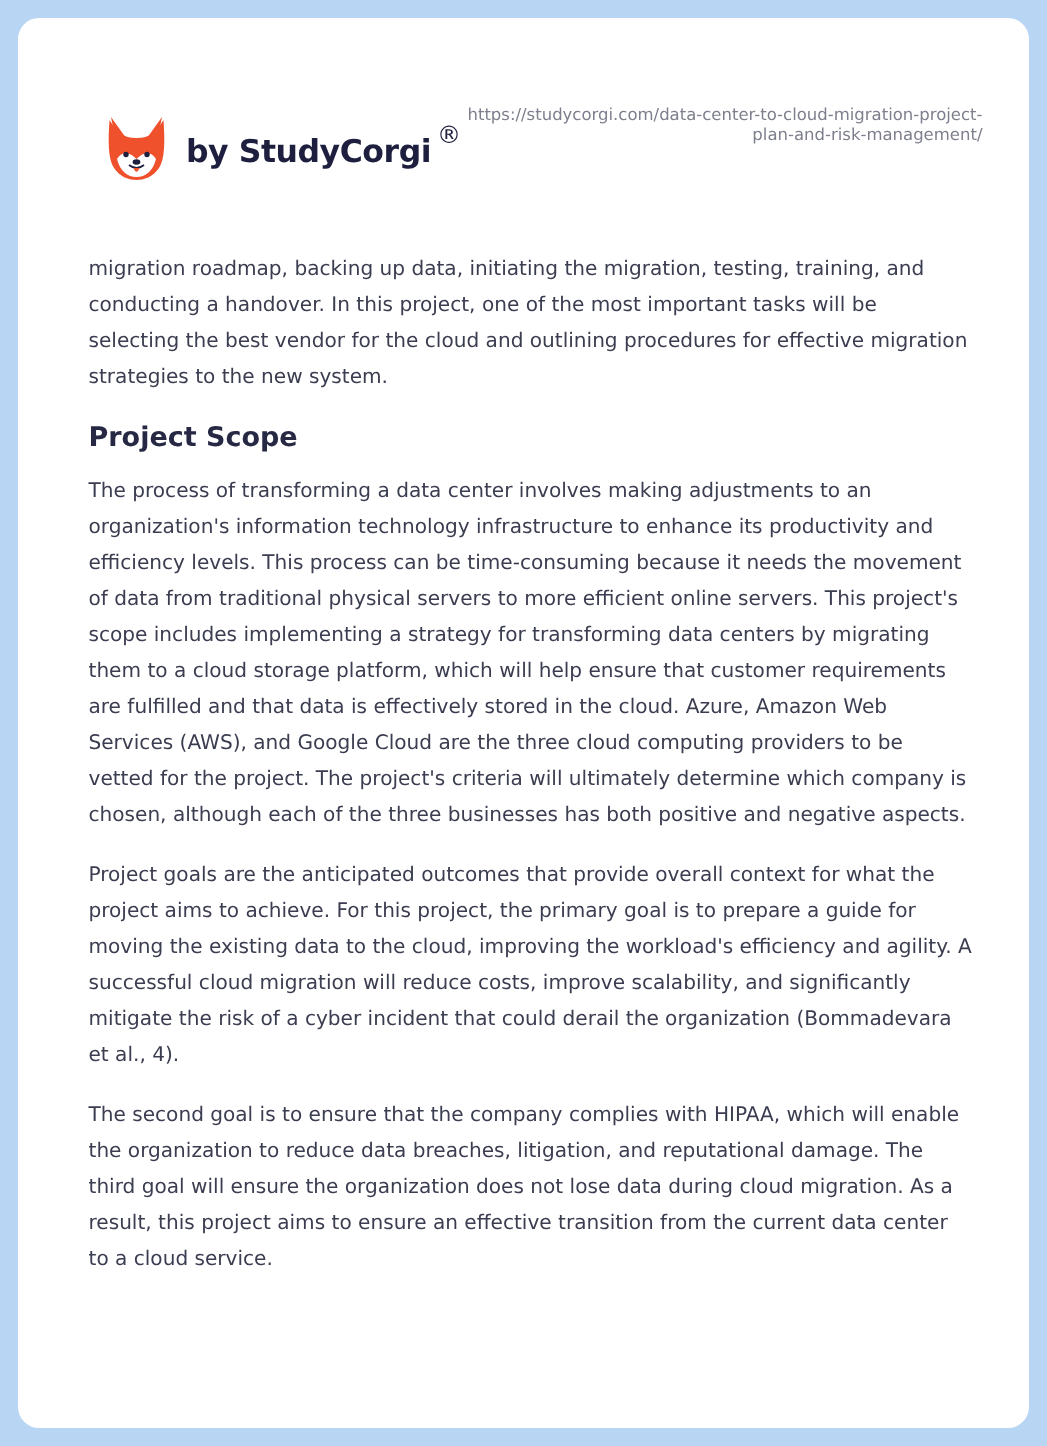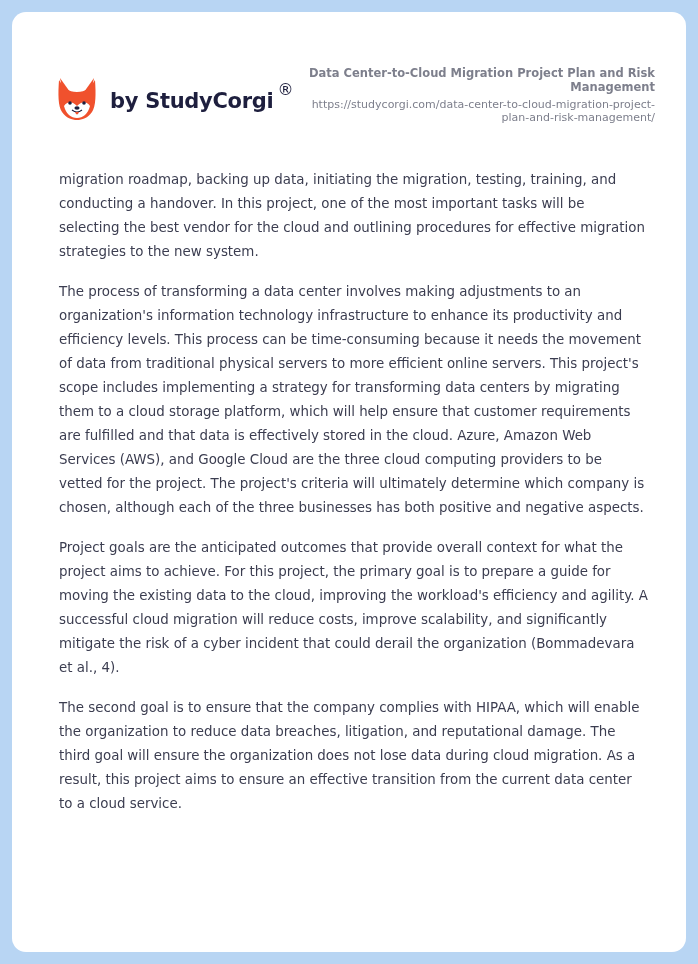--- a/index.html
+++ b/index.html
@@ -8,21 +8,21 @@
     background: #b8d5f3;
     font-family: "Liberation Sans", sans-serif;
   }
   .card {
     position: absolute; left: 12px; top: 12px;
     width: 674px; height: 940px;
     background: #ffffff; border-radius: 14px;
     overflow: hidden;
   }
   .logo {
-    position: absolute; left: 44px; top: 64px;
+    position: absolute; left: 58px; top: 64px;
     display: flex; align-items: center;
   }
   .logo svg { width: 42px; height: 46px; }
   .brand {
     margin-left: 12px; margin-top: 4px;
     font-family: "DejaVu Sans", sans-serif;
     font-weight: bold; font-size: 21px; color: #1e1f3e;
     letter-spacing: -0.3px;
   }
   .reg {
@@ -81,26 +81,26 @@
 
       <path d="M16 34 Q21 38 26 34" stroke="#1e1f3e" stroke-width="1.2" fill="none"></path>
 
       <path d="M19 36 Q21 41 23 36 Z" fill="#f0512d"></path>
     </svg>
     <span class="brand">by StudyCorgi</span>
     <span class="reg">®</span>
   </div>
 
   <div class="meta">
-    <div class="meta-title">Data Center-to-Cloud Migration Project Plan and Risk Management</div>
     <div class="meta-url">https://studycorgi.com/data-center-to-cloud-migration-project-plan-and-risk-management/</div>
   </div>
 
   <div class="content">
     <p>migration roadmap, backing up data, initiating the migration, testing, training, and conducting a handover. In this project, one of the most important tasks will be selecting the best vendor for the cloud and outlining procedures for effective migration strategies to the new system.</p>
 
+    <h2>Project Scope</h2>
     <p>The process of transforming a data center involves making adjustments to an organization's information technology infrastructure to enhance its productivity and efficiency levels. This process can be time-consuming because it needs the movement of data from traditional physical servers to more efficient online servers. This project's scope includes implementing a strategy for transforming data centers by migrating them to a cloud storage platform, which will help ensure that customer requirements are fulfilled and that data is effectively stored in the cloud. Azure, Amazon Web Services (AWS), and Google Cloud are the three cloud computing providers to be vetted for the project. The project's criteria will ultimately determine which company is chosen, although each of the three businesses has both positive and negative aspects.</p>
 
     <p>Project goals are the anticipated outcomes that provide overall context for what the project aims to achieve. For this project, the primary goal is to prepare a guide for moving the existing data to the cloud, improving the workload's efficiency and agility. A successful cloud migration will reduce costs, improve scalability, and significantly mitigate the risk of a cyber incident that could derail the organization (Bommadevara et al., 4).</p>
     <p>The second goal is to ensure that the company complies with HIPAA, which will enable the organization to reduce data breaches, litigation, and reputational damage. The third goal will ensure the organization does not lose data during cloud migration. As a result, this project aims to ensure an effective transition from the current data center to a cloud service.</p>
   </div>
 
 </div>
 
 </body></html>

